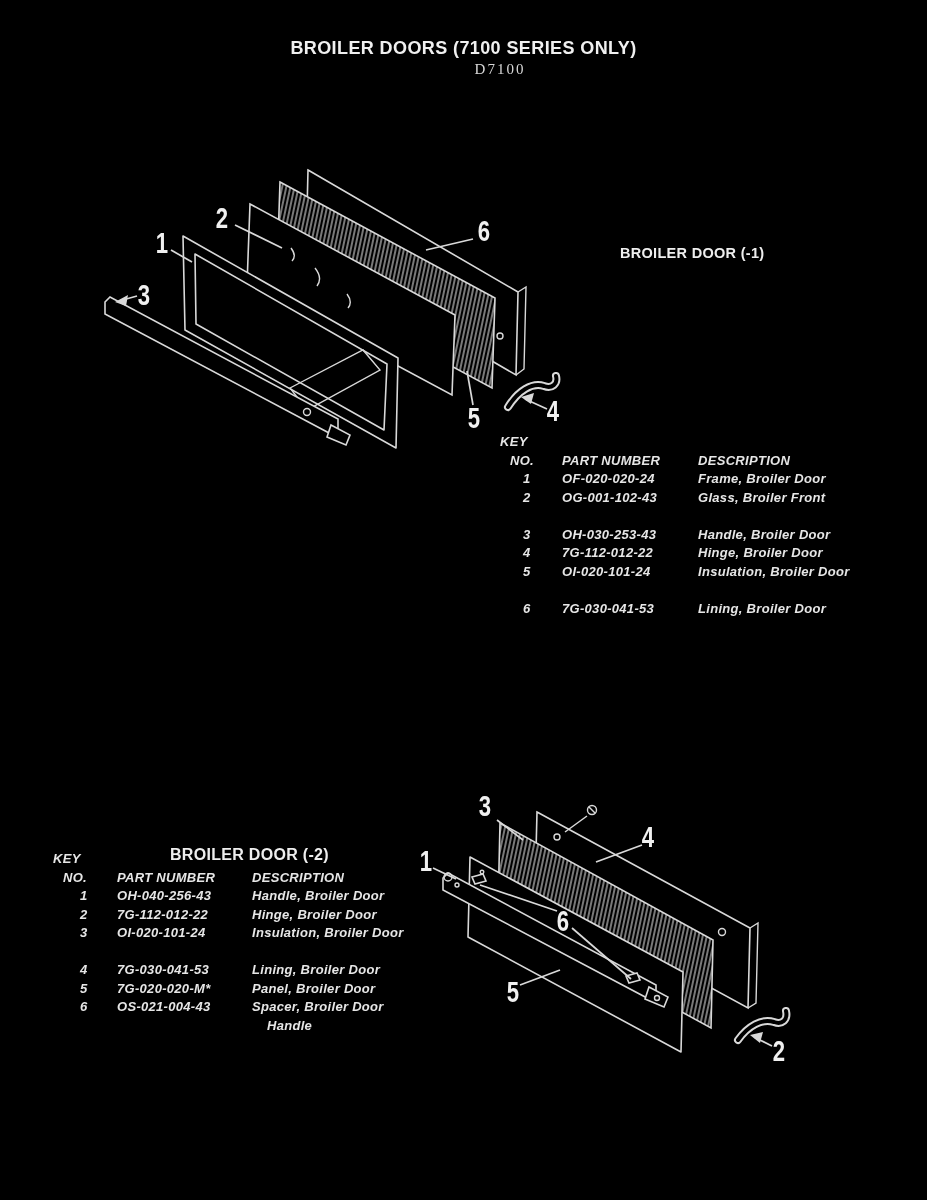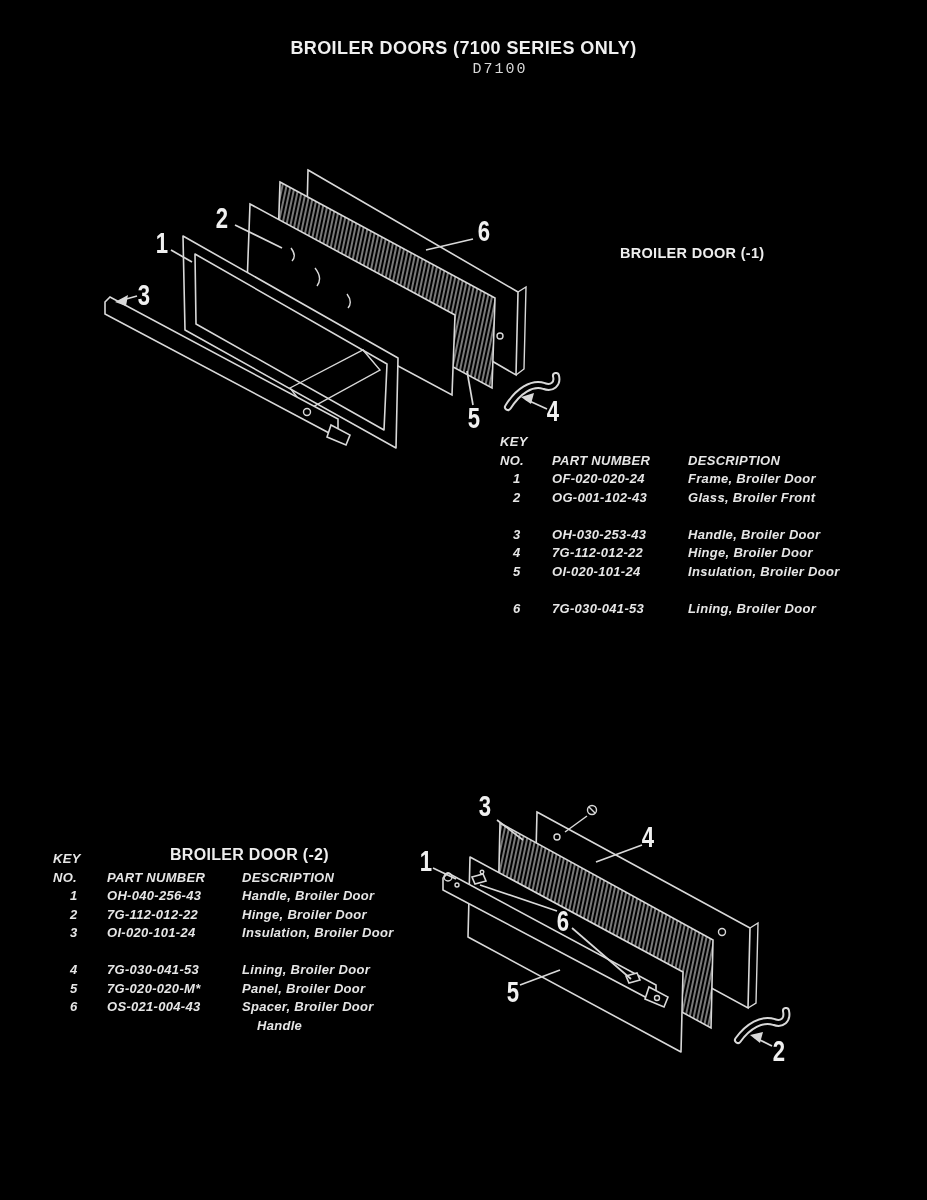--- a/index.html
+++ b/index.html
@@ -6,40 +6,40 @@
     --bg:#000000;
     --ink:#e6e6e6;
     --line:#d9d9d9;
   }
   html,body{margin:0;padding:0;background:var(--bg);}
   .page{position:relative;width:927px;height:1068px;background:var(--bg);overflow:hidden;
         font-family:"Liberation Sans",sans-serif;color:var(--ink);}
   .page-title{position:absolute;top:38px;left:0;width:100%;text-align:center;
         font-size:18px;font-weight:700;letter-spacing:.4px;color:#f0f0f0;}
   .page-subtitle{position:absolute;top:61px;left:500px;transform:translateX(-50%);
-        font-family:Liberation Mono, monospace;font-size:15px;letter-spacing:2px;color:#d8d8d8;}
+        font-family:Liberation Serif, serif;font-size:15px;letter-spacing:2px;color:#d8d8d8;}
   .diagram{position:absolute;}
   #diagram1{left:85px;top:148px;width:500px;height:325px;}
   #diagram2{left:420px;top:780px;width:395px;height:300px;}
   .diagram svg{position:absolute;left:0;top:0;}
   .callout{position:absolute;transform:translate(-50%,-50%) scale(.82,1.06);
         font-size:27px;font-weight:700;color:#f0f0f0;line-height:1;}
   .solid{fill:#000;stroke:var(--line);stroke-width:1.6;}
   .thin{fill:none;stroke:var(--line);stroke-width:1.4;}
   .leader{stroke:var(--line);stroke-width:1.7;}
   .strap-o{fill:none;stroke:var(--line);stroke-width:8;stroke-linecap:round;}
   .strap-i{fill:none;stroke:#000;stroke-width:4;stroke-linecap:round;}
   .door-label{position:absolute;font-weight:700;letter-spacing:.3px;color:#eeeeee;margin-top:16px;}
   #door1-label{left:620px;top:229px;font-size:14.5px;}
   #door2-label{left:170px;top:830px;font-size:16px;}
   .keytable{position:absolute;font-size:13px;line-height:18.5px;font-weight:700;
         letter-spacing:.3px;color:var(--ink);font-style:italic;}
   #key1{left:500px;top:433px;width:370px;}
   #key2{left:53px;top:850px;width:380px;}
-  .trow{display:grid;}
+  .trow{display:grid;margin-left:10px;}
   #key1 .trow{grid-template-columns:52px 136px auto;}
   #key2 .trow{grid-template-columns:54px 135px auto;}
   .no-cell{padding-left:13px;}
   #key2 .no-cell{padding-left:17px;}
   .gap{margin-top:18.5px;}
   .cont-cell{padding-left:15px;}
 </style>
 </head>
 <body>
 

